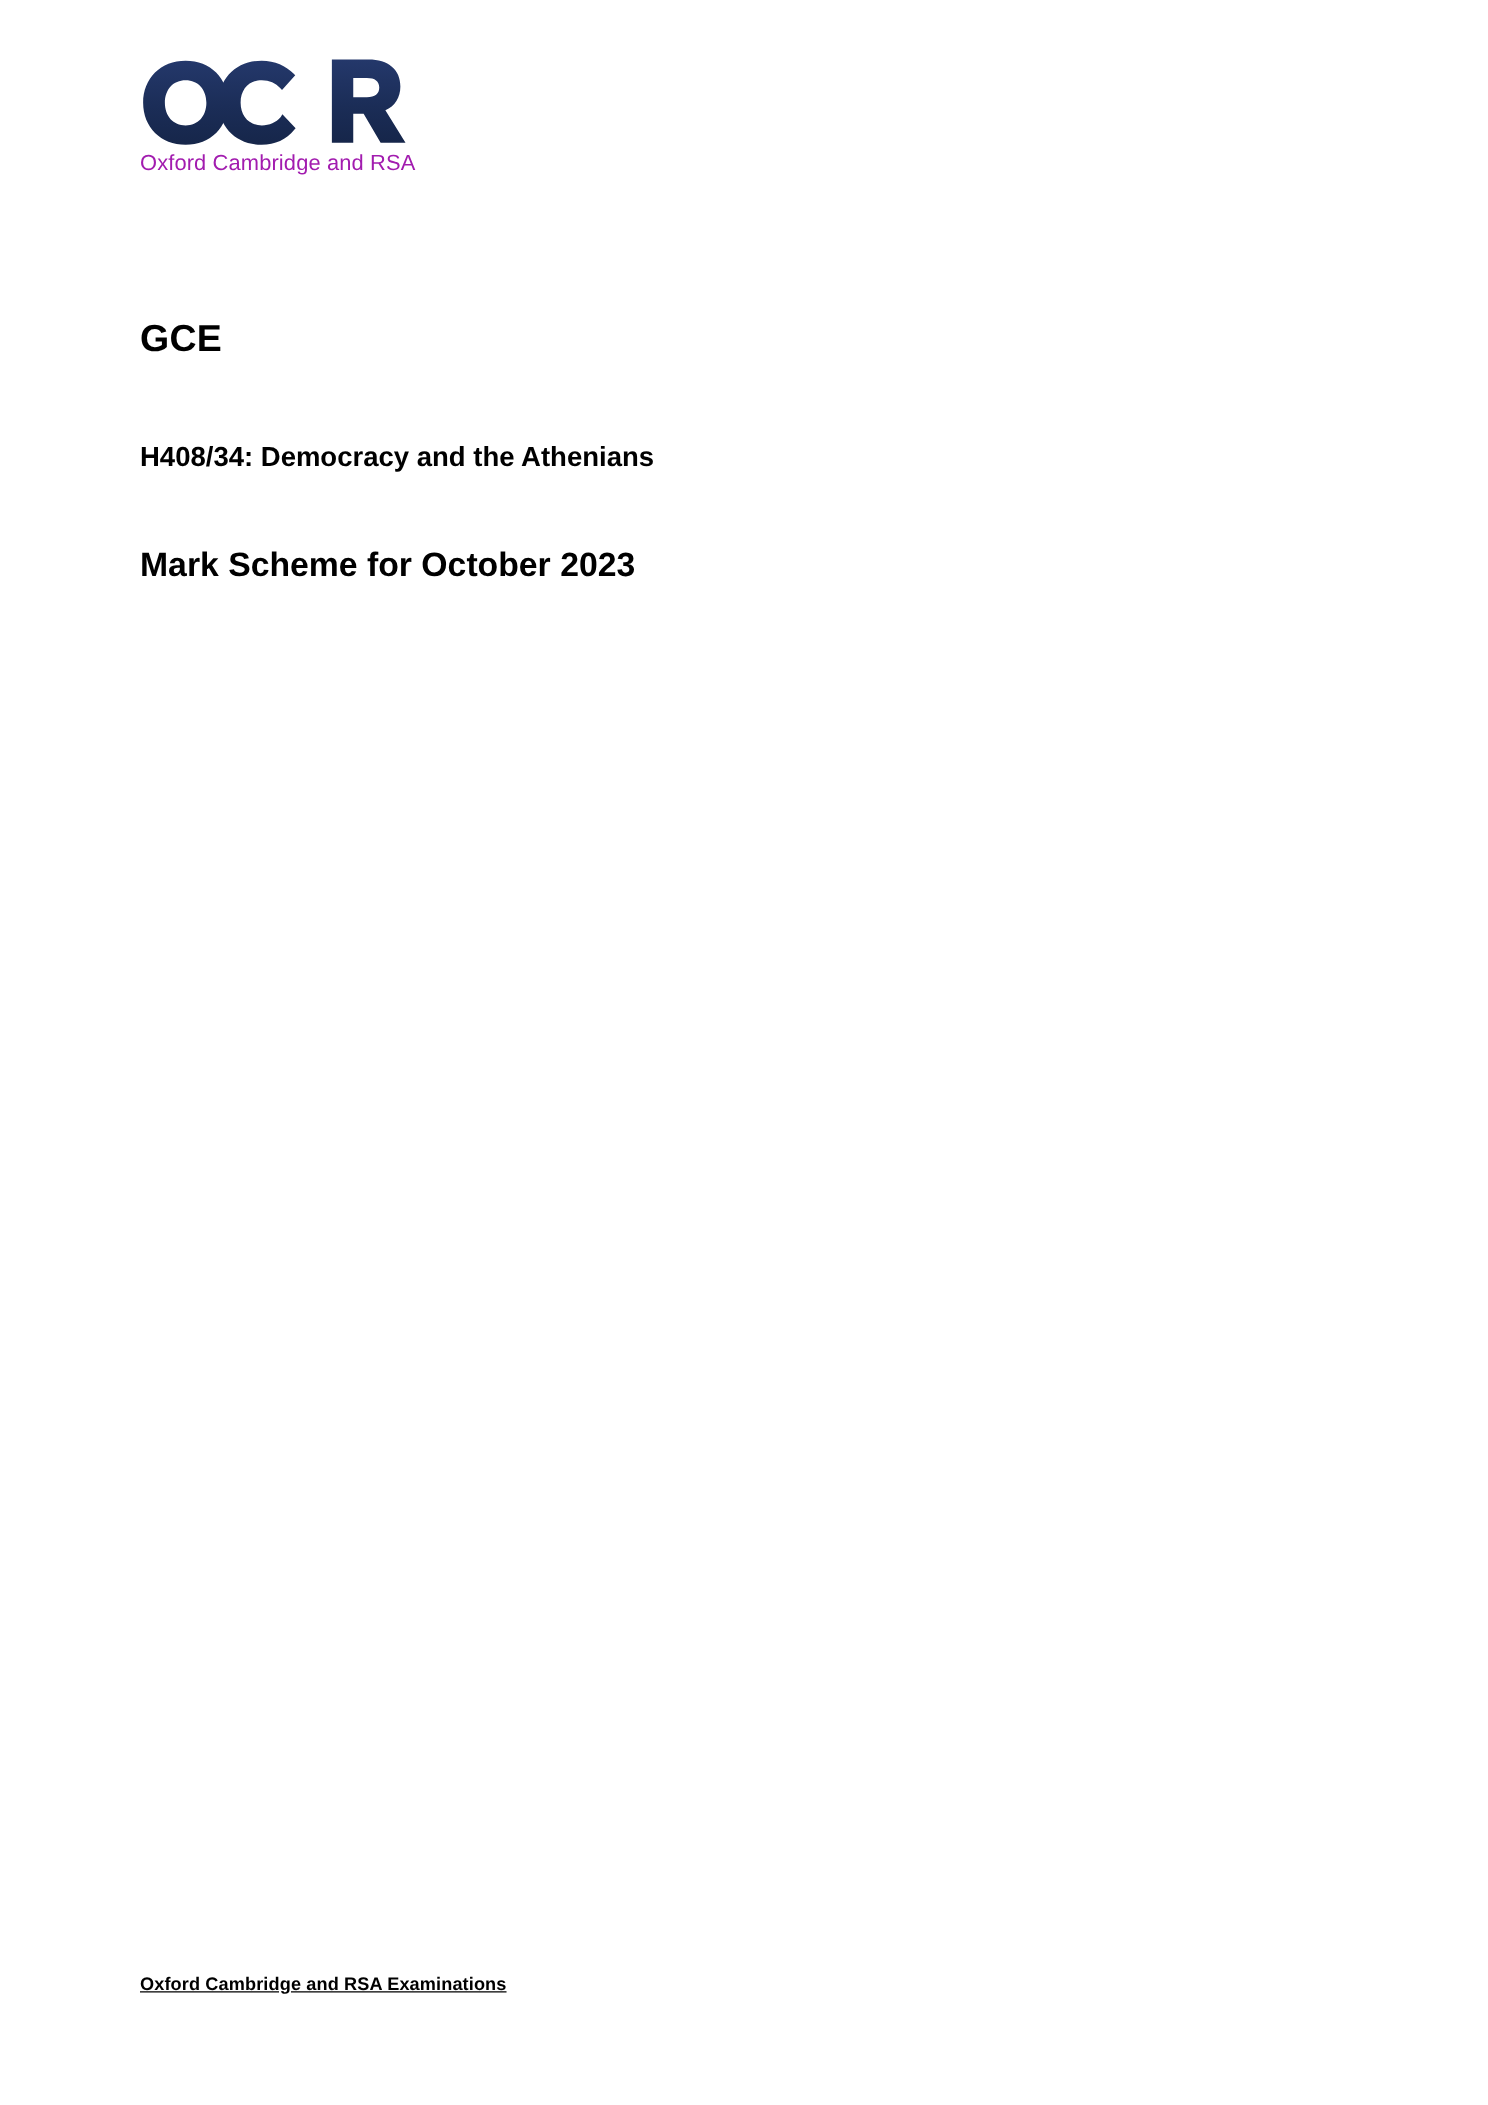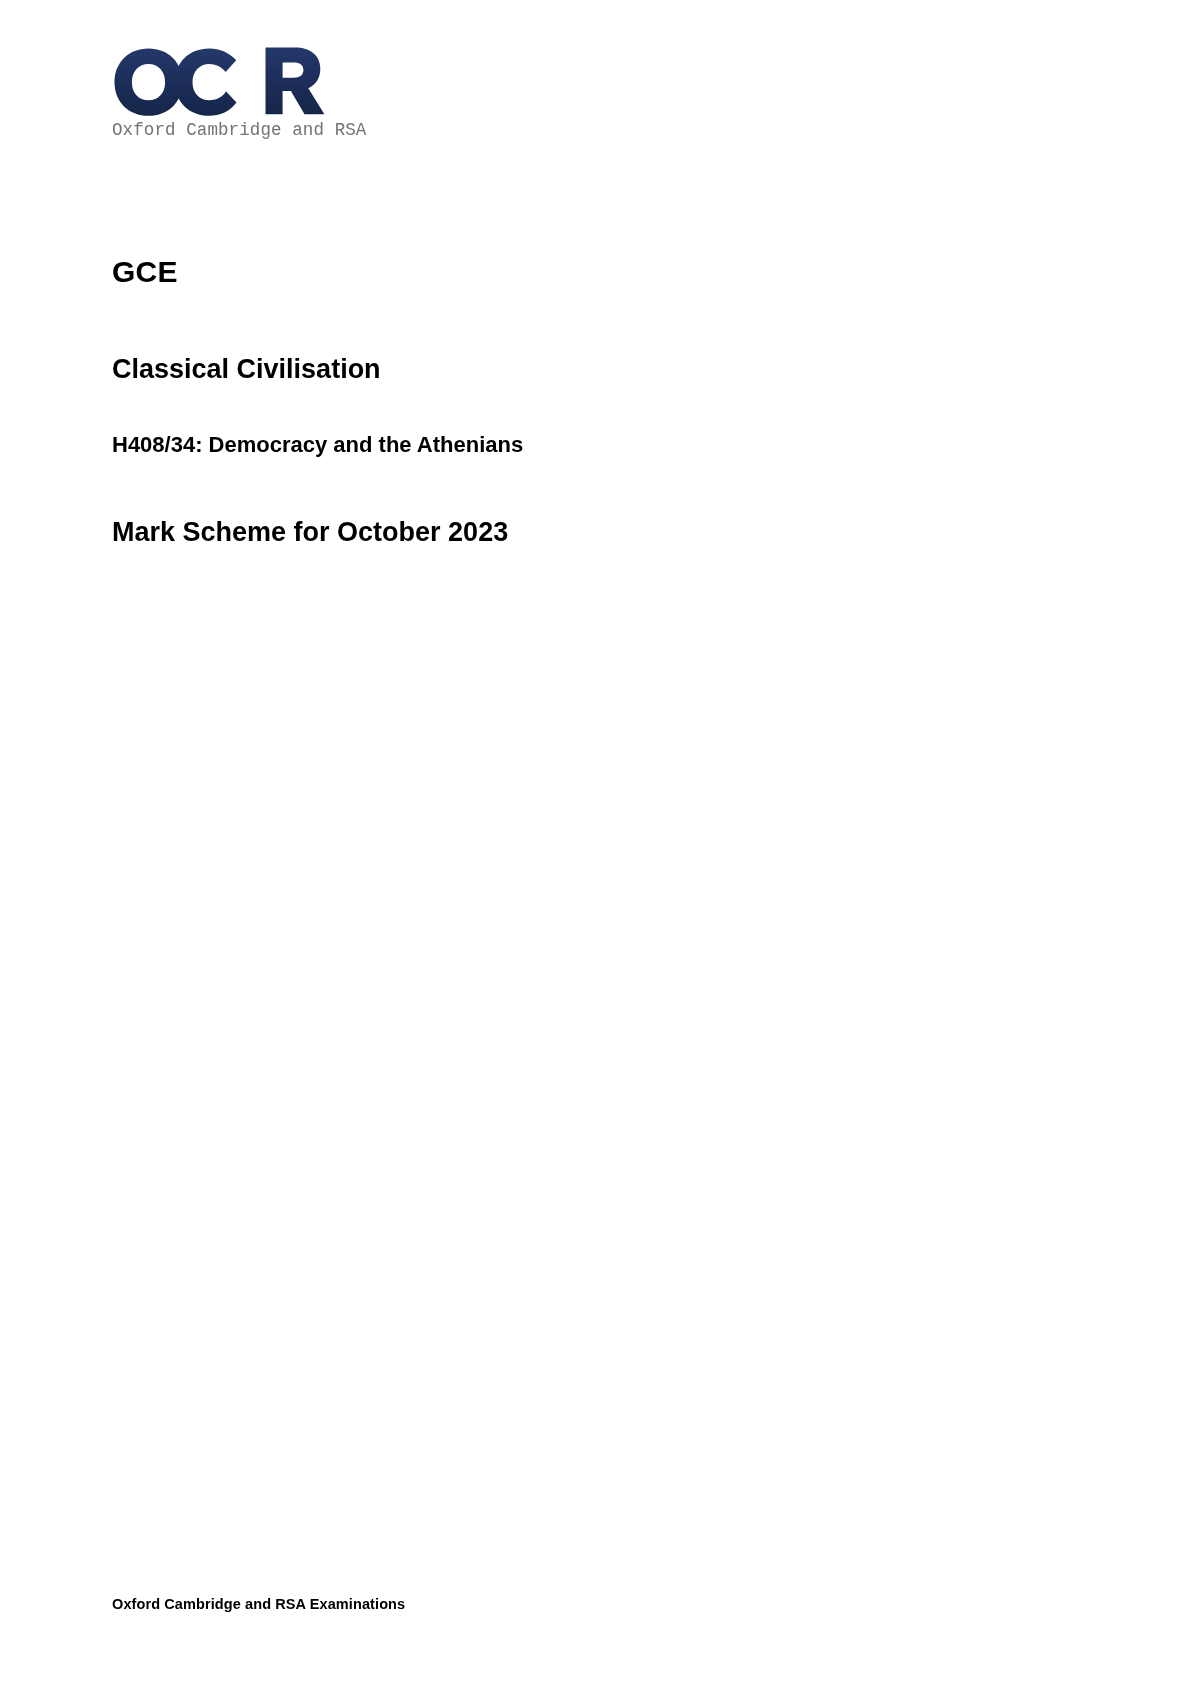--- a/index.html
+++ b/index.html
@@ -25,24 +25,24 @@
     width: 230px;
   }
   .logo-wordmark {
     display: block;
     width: 215px;
     height: auto;
   }
   .logo-strap {
     display: block;
     margin-top: 2px;
-    font-family: Liberation Mono, monospace;
+    font-family: Liberation Sans, sans-serif;
     font-size: 17.5px;
     letter-spacing: 0.1px;
-    color: #737373;
+    color: #a21caf;
     white-space: nowrap;
   }
 
   
   .title-block {
     position: absolute;
     left: 112px;
     top: 254px;
     width: 900px;
   }
@@ -75,25 +75,26 @@
     font-size: 27px;
     font-weight: bold;
     line-height: 1.2;
     margin: 0;
   }
 
   
   .footer {
     position: absolute;
     left: 112px;
-    bottom: 72px;
+    bottom: 88px;
     font-size: 14.5px;
     font-weight: bold;
     color: #000000;
     letter-spacing: 0.1px;
+    text-decoration: underline;
   }
 </style>
 </head>
 <body>
 
 <div class="page">
 
   <div class="logo-block">
     <svg class="logo-wordmark" viewBox="0 0 215 72" aria-label="OCR">
       <defs>
@@ -108,20 +109,19 @@
 
       <path fill="url(#ocrgrad)" d="M112.6 47.6c-3.9 4.4-9 6.7-15.1 6.7-10.1 0-17-7.3-17-18.1s6.9-18.1 17-18.1c6 0 11 2.2 14.8 6.4l1.3 1.4 10.6-11.6-1.2-1.2C116.7 6.6 108 2.5 97.3 2.5c-20.2 0-34.4 14-34.4 33.7 0 19.6 14.2 33.6 34.4 33.6 10.9 0 19.8-4.2 26.1-12l1.1-1.3-10.6-11.2-1.3 2.3z"></path>
 
       <path fill="url(#ocrgrad)" d="M196.3 42.2c7.6-3.3 12-10.2 12-19.1 0-13.4-9.6-21.5-25.5-21.5h-29.3v66.6h17.1V44.9h8.3l13.6 23.3h19.9l-16.1-26zm-14.8-10.5h-10.9V16.4h10.9c6.5 0 9.9 2.6 9.9 7.6 0 5-3.4 7.7-9.9 7.7z"></path>
     </svg>
     <span class="logo-strap">Oxford Cambridge and RSA</span>
   </div>
 
   <div class="title-block">
     <h1 class="line-gce">GCE</h1>
-    <h2 class="line-subject">Classical Civilisation</h2>
     <h3 class="line-unit">H408/34: Democracy and the Athenians</h3>
     <h2 class="line-markscheme">Mark Scheme for October 2023</h2>
   </div>
 
   <div class="footer">Oxford Cambridge and RSA Examinations</div>
 
 </div>
 
 </body></html>

